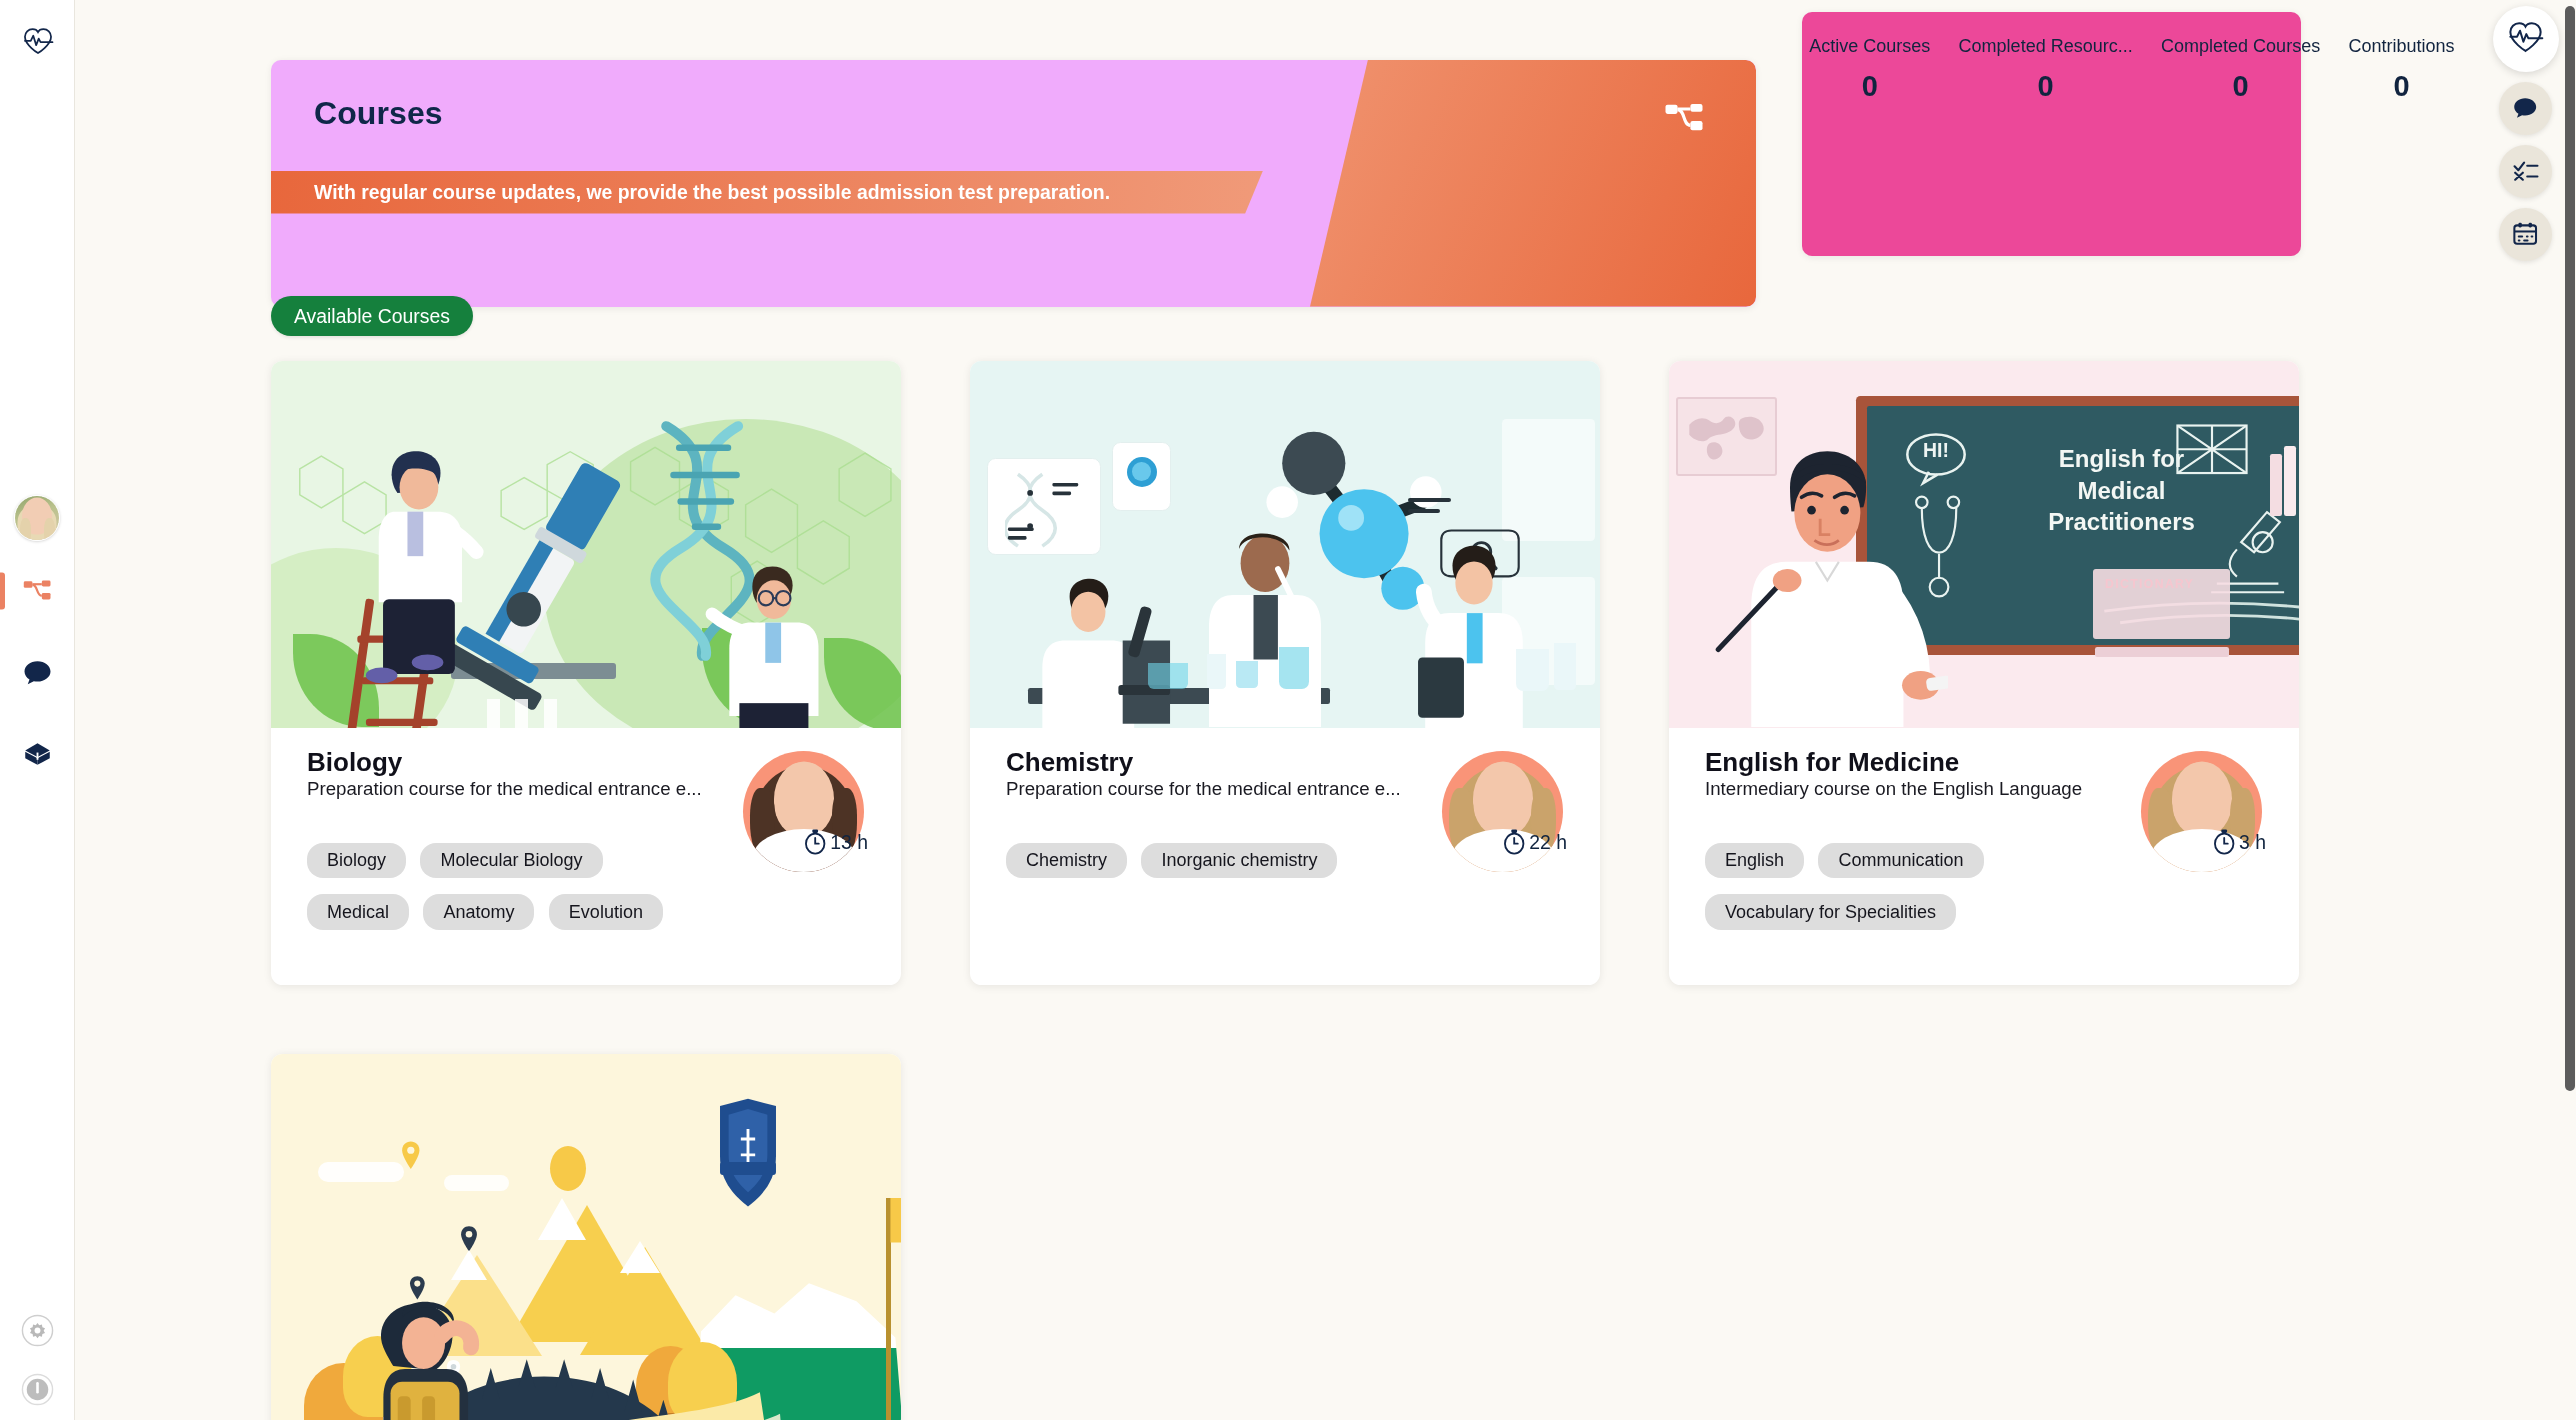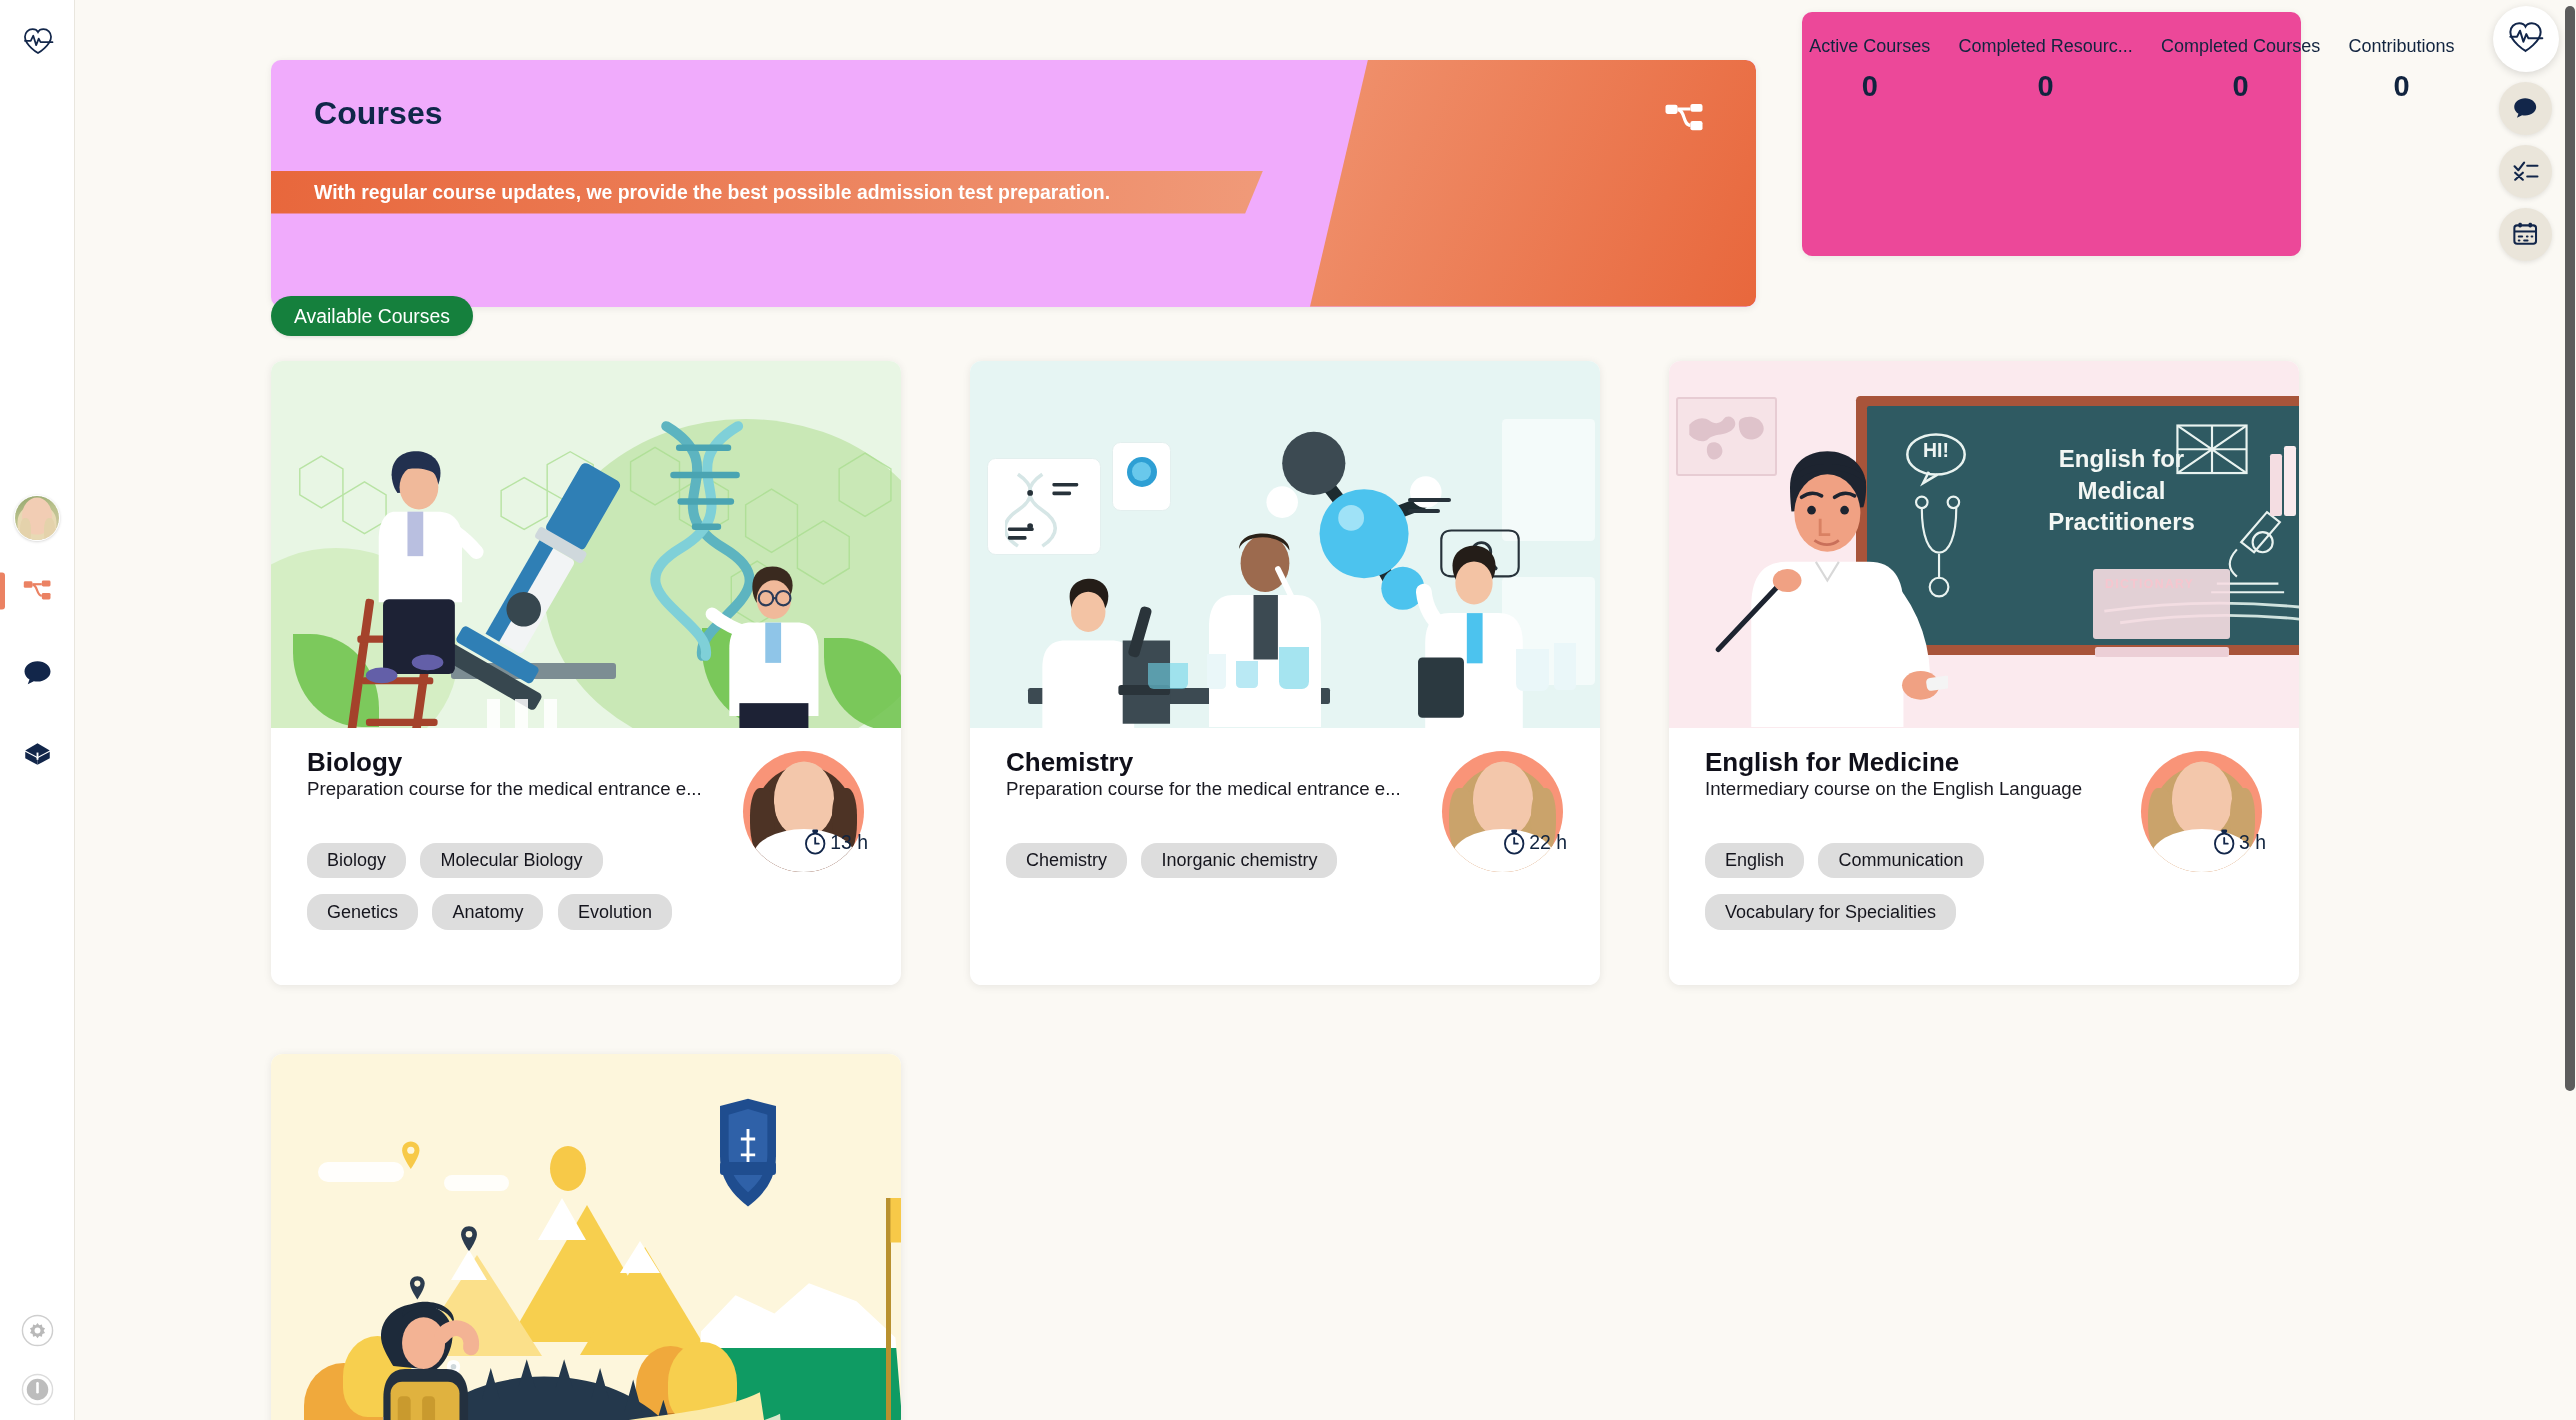--- a/index.html
+++ b/index.html
@@ -486,21 +486,21 @@
           <div class="av-hair-front-r" style="background:#4d3325"></div>
           <div class="av-body"></div>
         </div>
 
         <div class="tag-rows">
           <div class="tag-row">
             <span class="tag">Biology</span>
             <span class="tag">Molecular Biology</span>
           </div>
           <div class="tag-row">
-            <span class="tag">Genetics</span>
+            <span class="tag">Medical</span>
             <span class="tag">Anatomy</span>
             <span class="tag">Evolution</span>
           </div>
         </div>
 
         <div class="card-duration">
           <span>
             <svg width="24.4" height="27" viewBox="0 0 34 38">
               <ellipse cx="17" cy="22" rx="13" ry="14" fill="none" stroke="#12264a" stroke-width="2.6"></ellipse>
               <rect x="13" y="2" width="8" height="5" rx="1.6" fill="#12264a"></rect>

